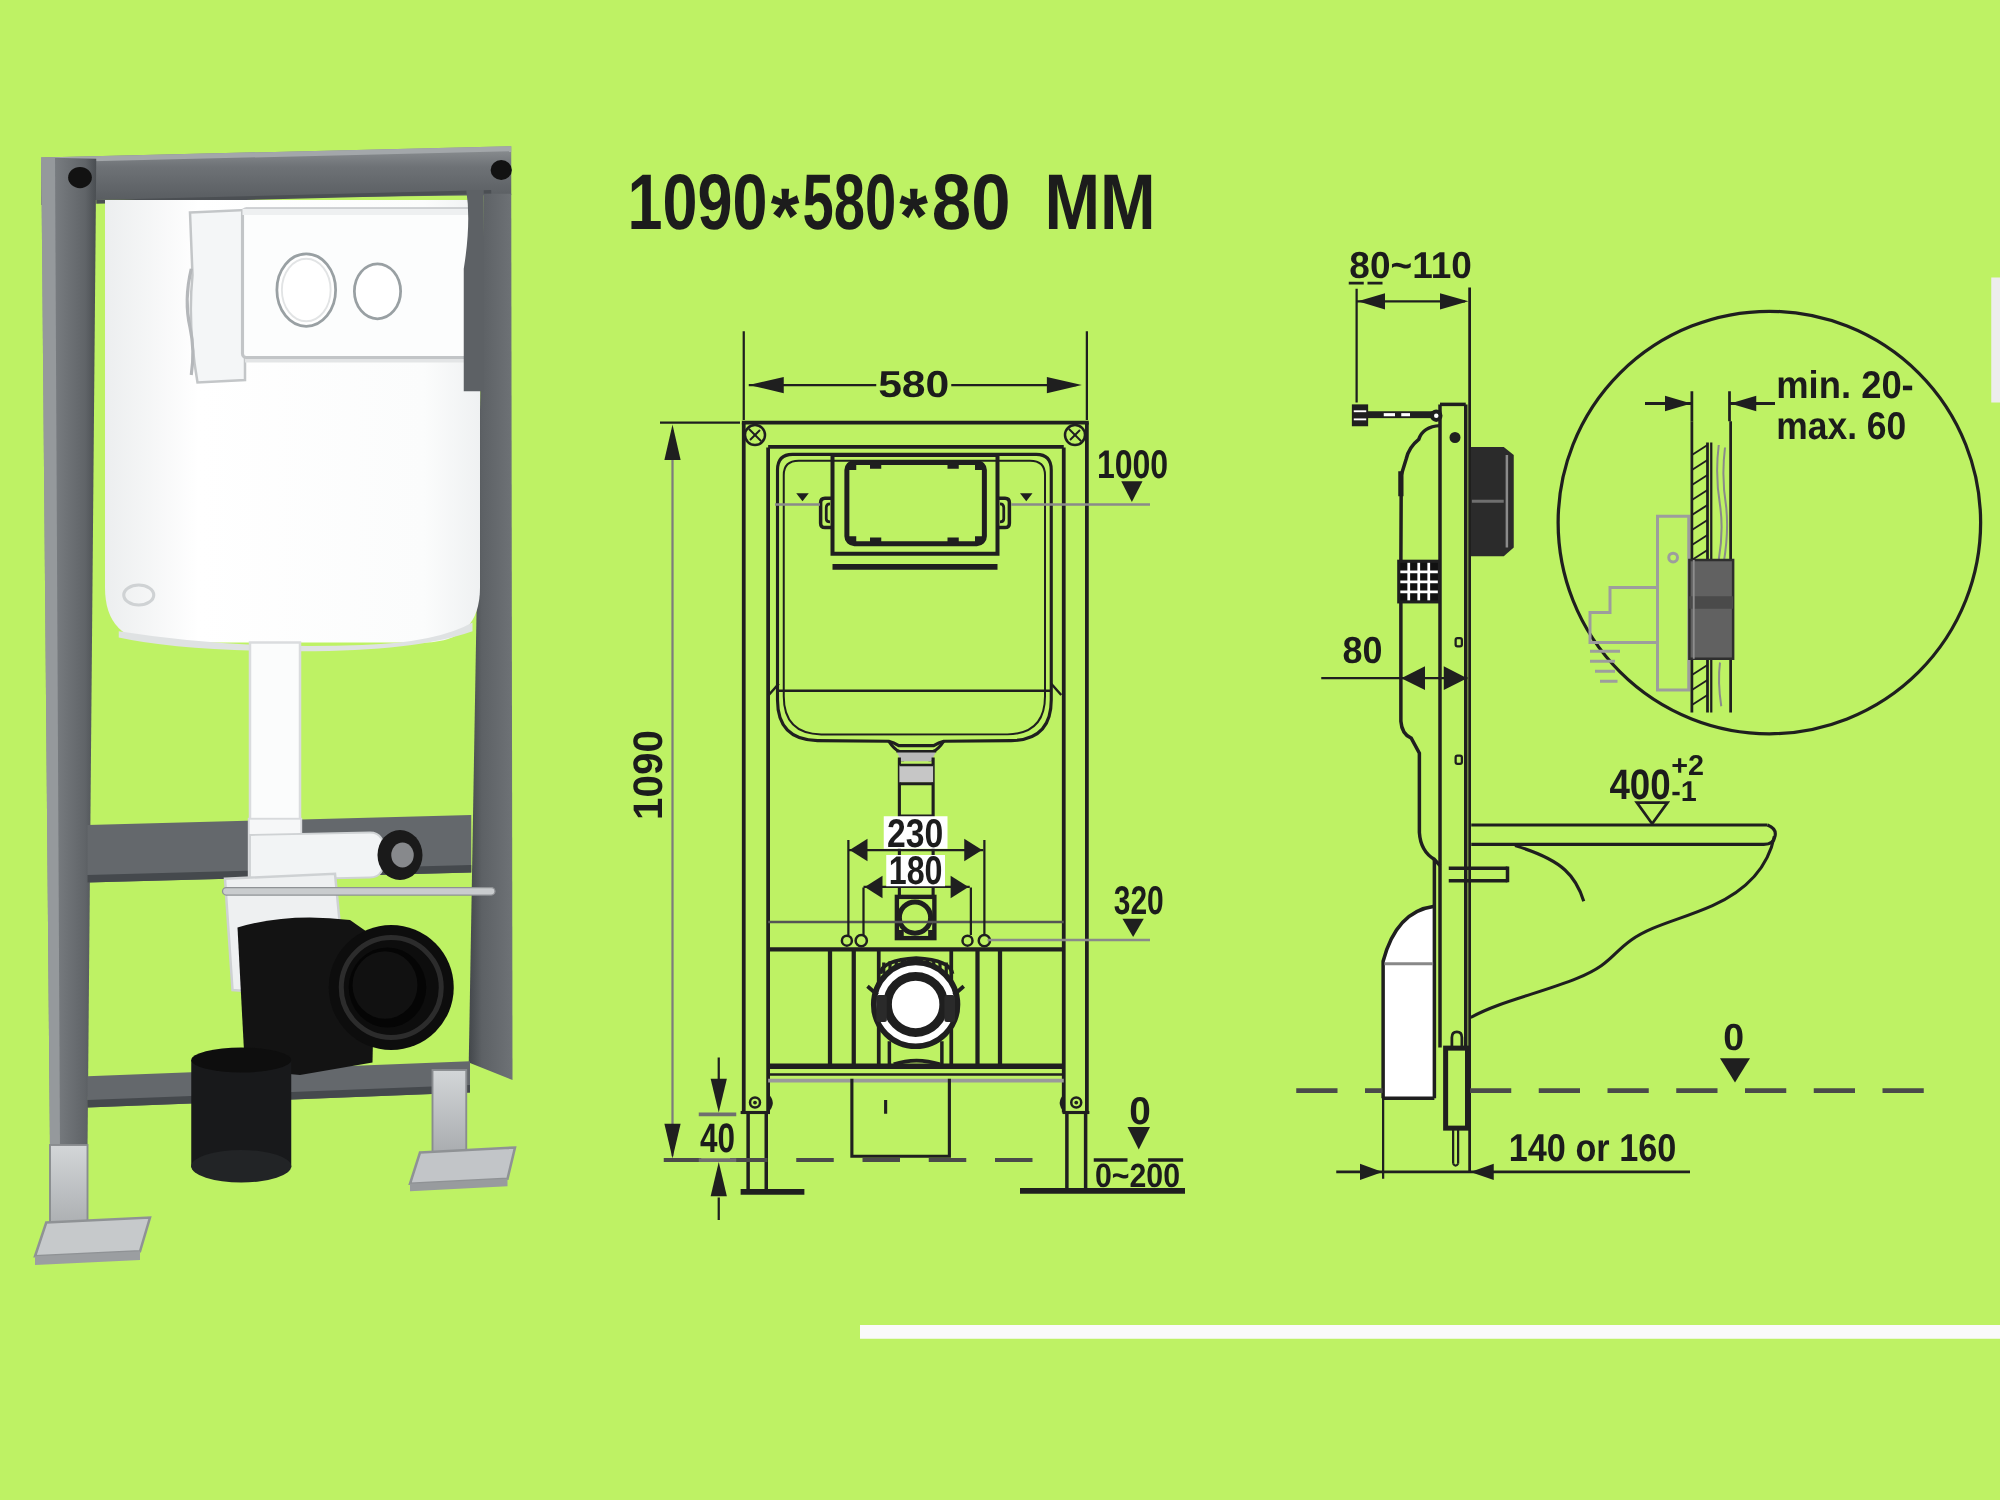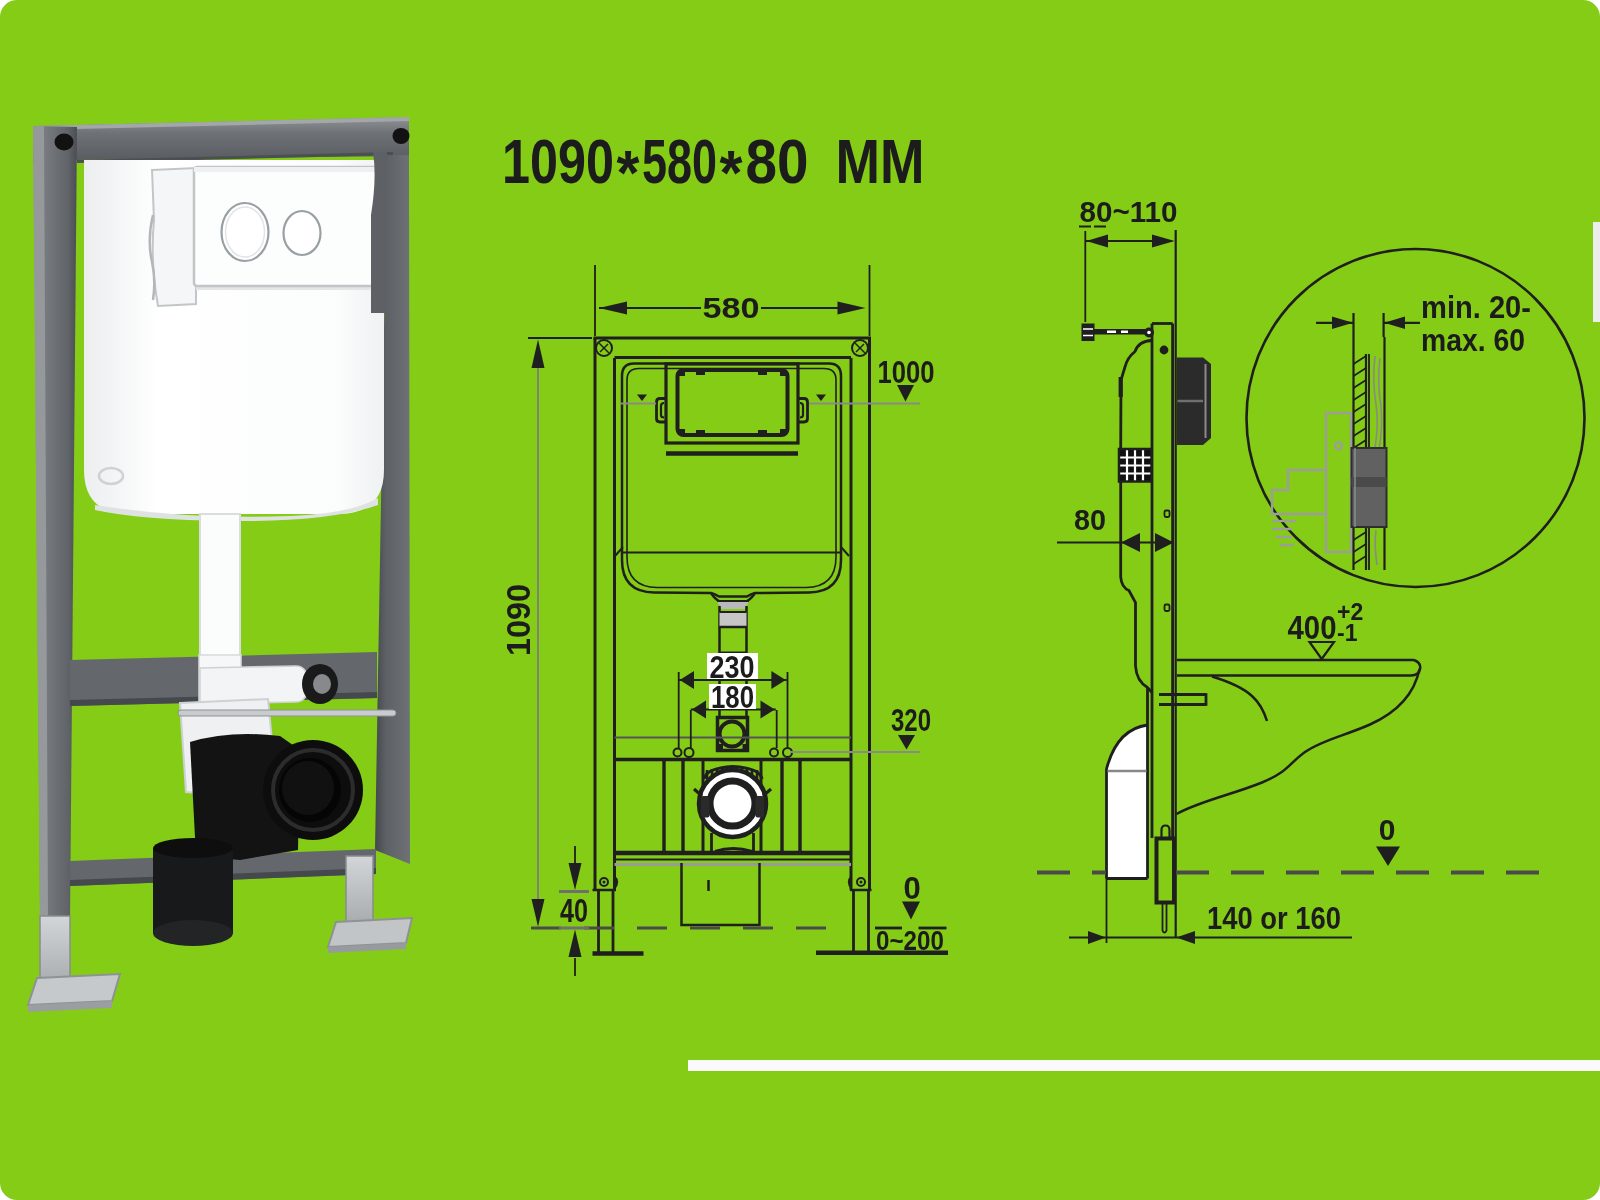--- a/index.html
+++ b/index.html
@@ -1,16 +1,16 @@
 <!DOCTYPE html>
 <html><head>
 <meta charset="utf-8">
 <style>
   html,body{margin:0;padding:0;background:#ffffff;}
-  .page{position:relative;width:1600px;height:1200px;background:#84cc16;overflow:hidden;border-radius:17px;}
+  .page{position:relative;width:1600px;height:1200px;background:#bef264;overflow:hidden;}
   svg{position:absolute;left:0;top:0;}
   text{font-family:"Liberation Sans",sans-serif;fill:#1c1c1c;}
 </style>
 </head>
 <body>
 <div class="page">
 <svg width="1600" height="1200" viewBox="0 0 1600 1200">
 <defs>
   <linearGradient id="postL" x1="0" y1="0" x2="1" y2="0">
     <stop offset="0" stop-color="#979b9e"></stop>

